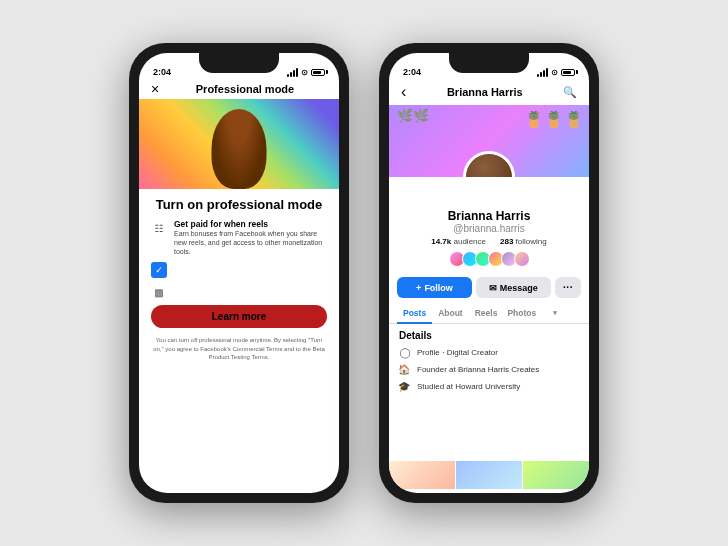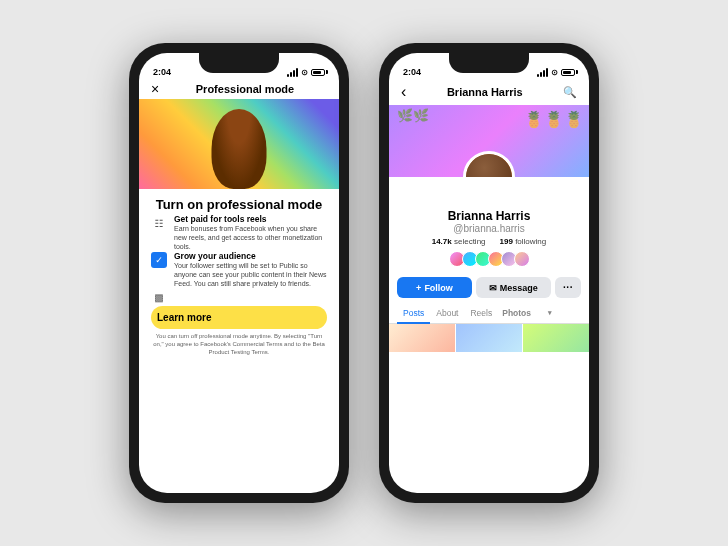--- a/index.html
+++ b/index.html
@@ -158,20 +158,21 @@
       inset: 0;
       background: linear-gradient(45deg, #ff6b9d 0%, #ff9a3c 20%, #ffcd3c 40%, #a8e063 55%, #4ecdc4 70%, #6c5ce7 90%);
     }
 
     .pro-content {
       padding: 8px 12px;
       flex: 1;
       overflow: hidden;
       display: flex;
       flex-direction: column;
+      gap: 5px;
     }
     .pro-title {
       font-size: 13px;
       font-weight: 700;
       color: #000;
       text-align: center;
       margin-bottom: 2px;
     }
     .pro-item {
       display: flex;
@@ -210,27 +211,28 @@
       color: #fff;
       border: none;
       border-radius: 16px;
       padding: 7px;
       font-size: 10px;
       font-weight: 700;
       text-align: center;
       margin: 3px 0 2px;
     }
     .learn-more-btn {
-      background: #fde047;
+      background: #b91c1c;
       color: #000;
       border: none;
       border-radius: 16px;
       padding: 6px;
       font-size: 10px;
       font-weight: 600;
+      text-align: center;
       margin-bottom: 3px;
     }
     .pro-footer {
       font-size: 6px;
       color: #666;
       text-align: center;
       line-height: 1.4;
     }
 
     
@@ -376,21 +378,21 @@
     }
 
     .profile-tabs {
       display: flex;
       border-bottom: 1px solid #ddd;
       padding: 0 8px;
       flex-shrink: 0;
     }
     .tab-item {
       font-size: 8.5px;
-      font-weight: 400;
+      font-weight: 700;
       padding: 5px 6px;
       color: #888;
       position: relative;
     }
     .tab-item.active {
       color: #1877f2;
     }
     .tab-item.active::after {
       content: '';
       position: absolute;
@@ -492,31 +494,27 @@
         <div class="hero-colorful-bg"></div>
         <div class="person-silhouette"></div>
       </div>
 
       <div class="pro-content">
         <div class="pro-title">Turn on professional mode</div>
 
         <div class="pro-item">
           <div class="pro-item-icon">☷</div>
           <div class="pro-item-text">
-            <h4>Get paid for tools reels</h4>
+            <h4>Get paid for when reels</h4>
             <p>Earn bonuses from Facebook when you share new reels, and get access to other monetization tools.</p>
           </div>
         </div>
 
         <div class="pro-item checked-item">
           <div class="pro-item-icon">✓</div>
-          <div class="pro-item-text">
-            <h4>Grow your audience</h4>
-            <p>Your follower setting will be set to Public so anyone can see your public content in their News Feed. You can still share privately to friends.</p>
-          </div>
         </div>
 
         <div class="pro-item">
           <div class="pro-item-icon">▩</div>
         </div>
 
         <div class="learn-more-btn">Learn more</div>
 
         <div class="pro-footer">
           <span>You can turn off professional mode anytime. By selecting "Turn on," you agree to Facebook's Commercial Terms and to the Beta Product Testing Terms.</span>
@@ -558,24 +556,24 @@
           <div class="avatar-face"></div>
         </div>
       </div>
 
       <div class="profile-info">
         <div class="profile-name">Brianna Harris</div>
         <div class="profile-handle">@brianna.harris</div>
         <div class="profile-stats">
           <span>
             <span class="stat-bold">14.7k</span>
-            <span>selecting</span>
+            <span>audience</span>
           </span>
           <span>
-            <span class="stat-bold">199</span>
+            <span class="stat-bold">283</span>
             <span>following</span>
           </span>
         </div>
         <div class="profile-followers-avatars">
           <div class="mini-avatar" style="background:linear-gradient(135deg,#f093fb,#f5576c);"></div>
           <div class="mini-avatar" style="background:linear-gradient(135deg,#4facfe,#00f2fe);"></div>
           <div class="mini-avatar" style="background:linear-gradient(135deg,#43e97b,#38f9d7);"></div>
           <div class="mini-avatar" style="background:linear-gradient(135deg,#fa709a,#fee140);"></div>
           <div class="mini-avatar" style="background:linear-gradient(135deg,#a18cd1,#fbc2eb);"></div>
           <div class="mini-avatar" style="background:linear-gradient(135deg,#fccb90,#d57eeb);"></div>
@@ -603,20 +601,36 @@
         </div>
         <div class="tab-item">
           <span>Reels</span>
         </div>
         <div class="tab-more">
           <span>Photos</span>
           <span style="font-size:7px;">▾</span>
         </div>
       </div>
 
+      <div class="details-section">
+        <div class="details-title">Details</div>
+
+        <div class="detail-item">
+          <div class="detail-icon">◯</div>
+          <span class="detail-text">Profile · Digital Creator</span>
+        </div>
+        <div class="detail-item">
+          <div class="detail-icon">🏠</div>
+          <span class="detail-text">Founder at Brianna Harris Creates</span>
+        </div>
+        <div class="detail-item">
+          <div class="detail-icon">🎓</div>
+          <span class="detail-text">Studied at Howard University</span>
+        </div>
+      </div>
 
       <div class="mini-posts-row">
         <div class="mini-post"></div>
         <div class="mini-post"></div>
         <div class="mini-post"></div>
       </div>
 
     </div>
   </div>
 

